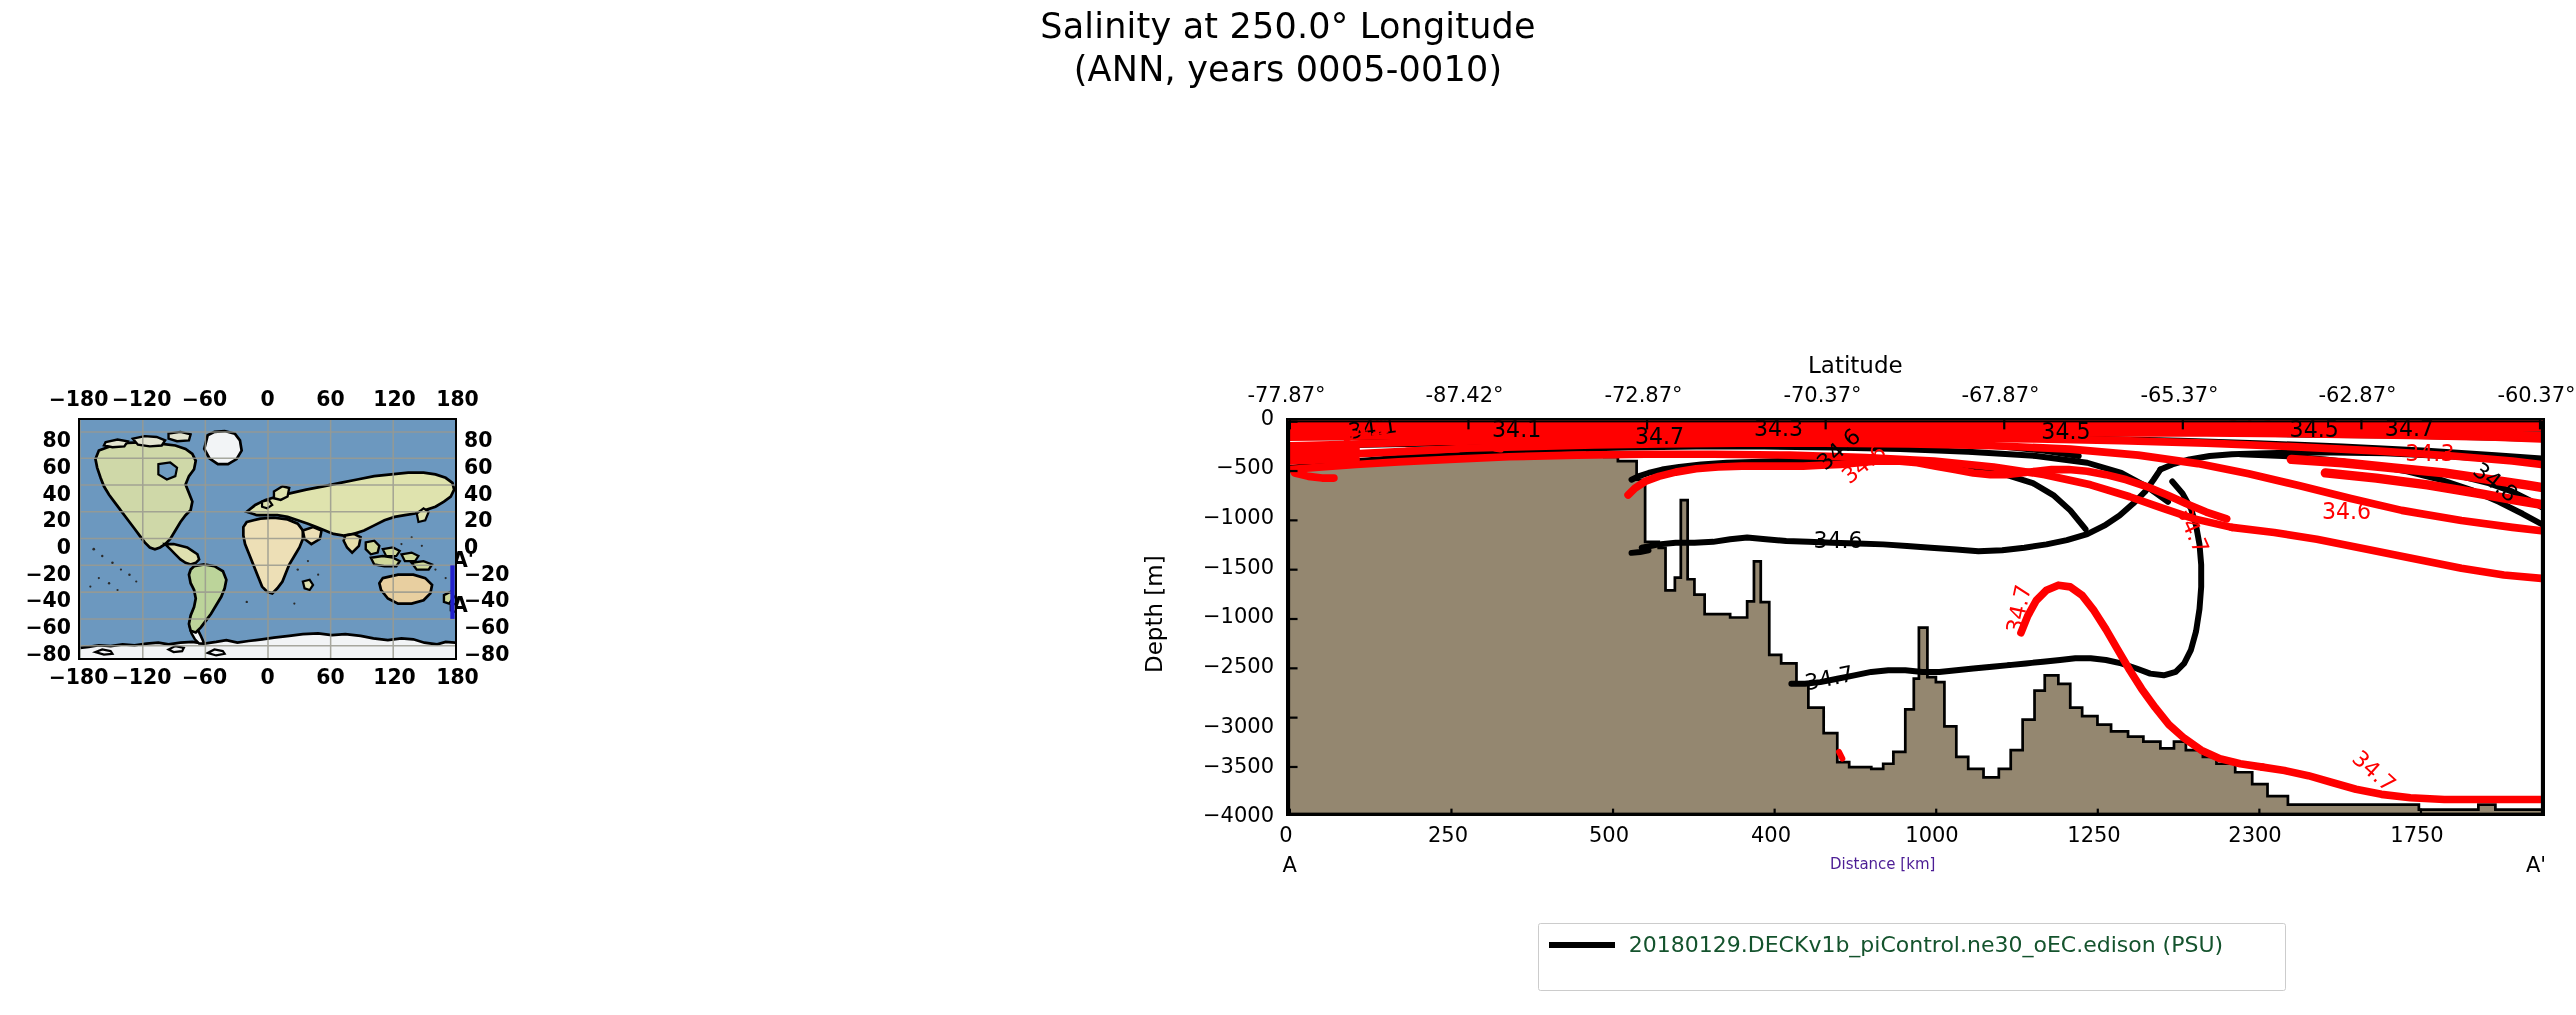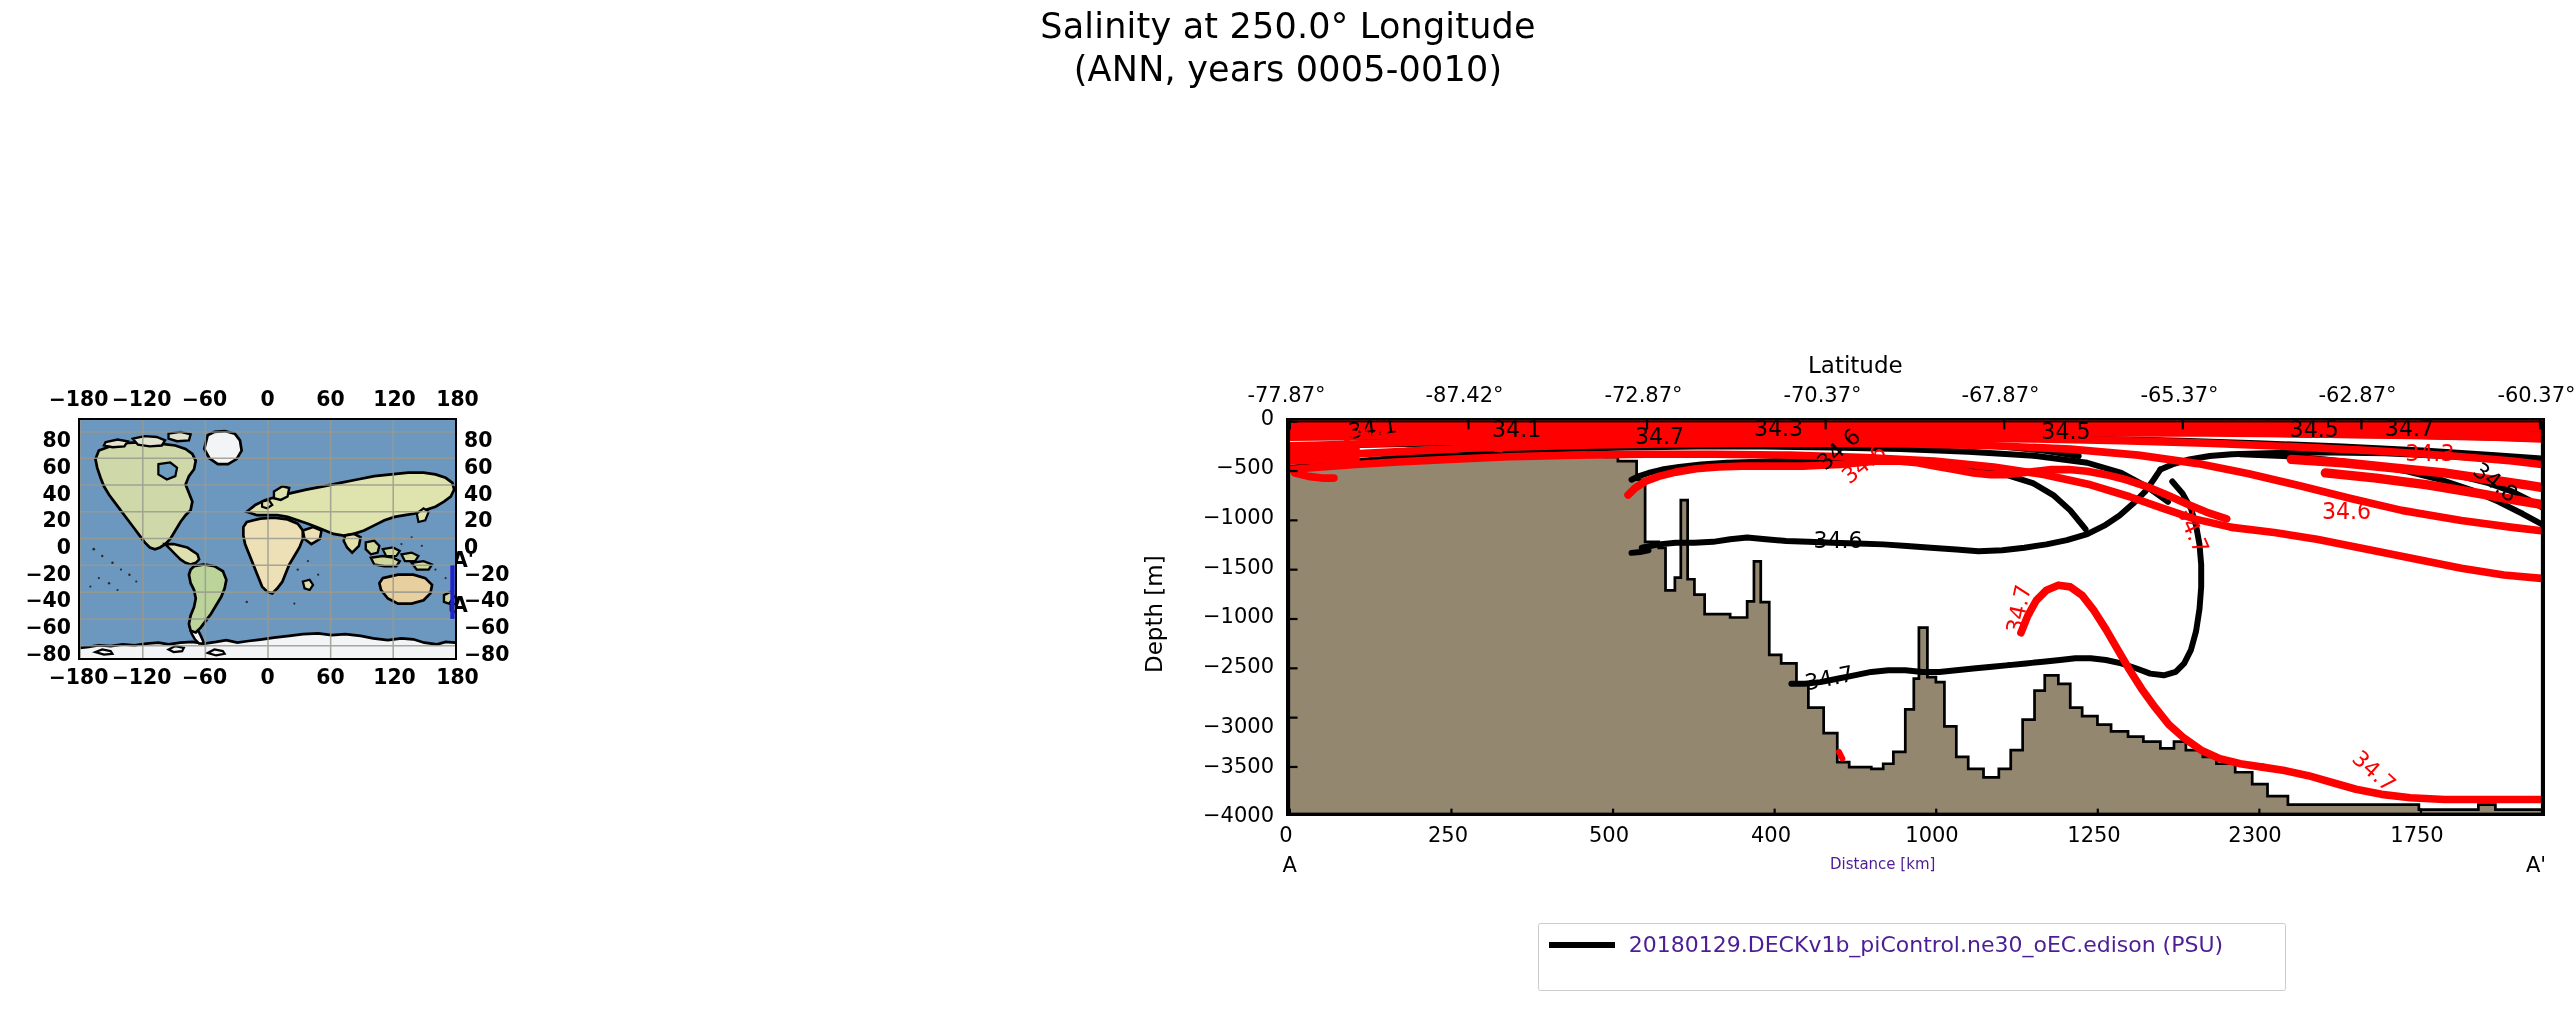--- a/index.html
+++ b/index.html
@@ -31,21 +31,21 @@
   #dist-axis-label{position:absolute;font-size:15px;color:#4c1d95;white-space:nowrap;}
   #depth-axis-label{position:absolute;font-size:23px;color:#000;white-space:nowrap;
     transform:rotate(-90deg);transform-origin:left top;}
   .endpt{position:absolute;font-size:21px;color:#000;white-space:nowrap;}
 
   
   #legend-box{position:absolute;left:1538px;top:923px;width:748px;height:68px;
     border:1.4px solid #cccccc;border-radius:2.6px;background:#ffffff;box-sizing:border-box;}
   .legend-row{position:absolute;left:10.2px;height:31px;display:flex;align-items:center;}
   .legend-swatch{width:66px;height:0;border-top-style:solid;margin-right:13.6px;}
-  .legend-text{font-size:22px;color:#4c1d95;white-space:nowrap;}
+  .legend-text{font-size:22px;color:#14532d;white-space:nowrap;}
 </style>
 </head>
 <body>
 
 <div class="fig">
 
   <div id="figure-title">
     <span class="ln">Salinity at 250.0° Longitude</span>
     <span class="ln">(ANN, years 0005-0010)</span>
   </div>

